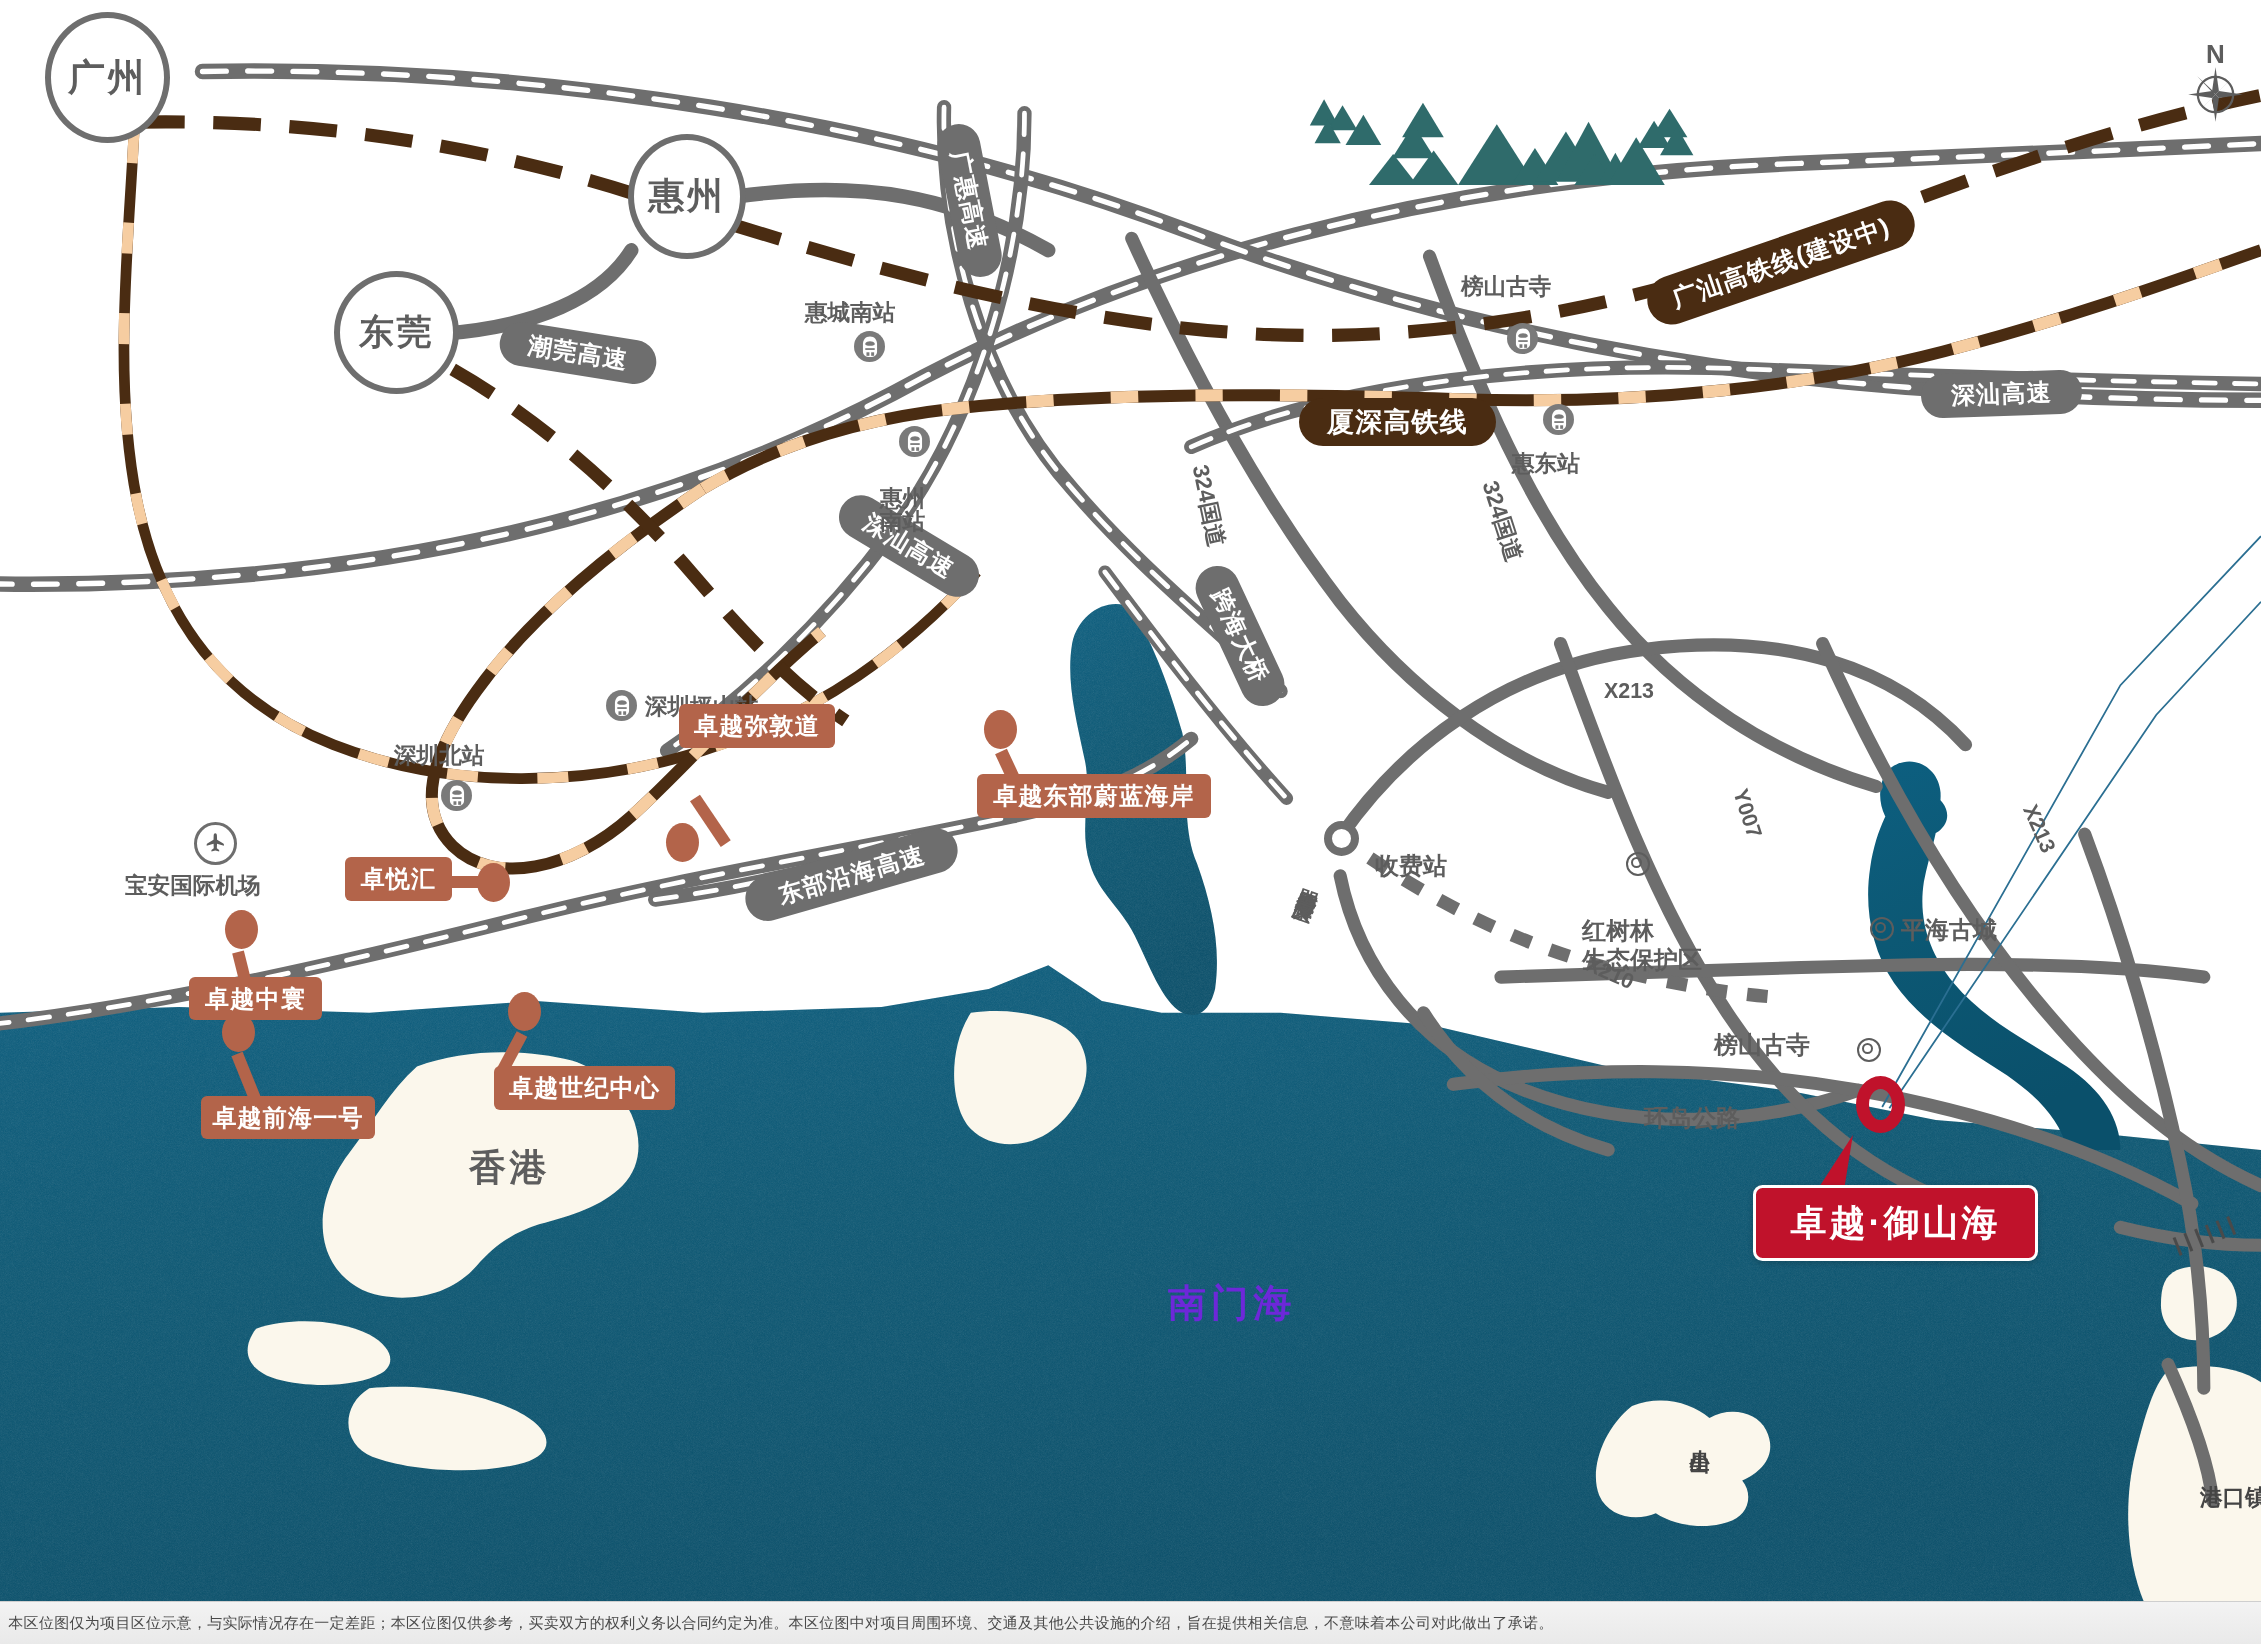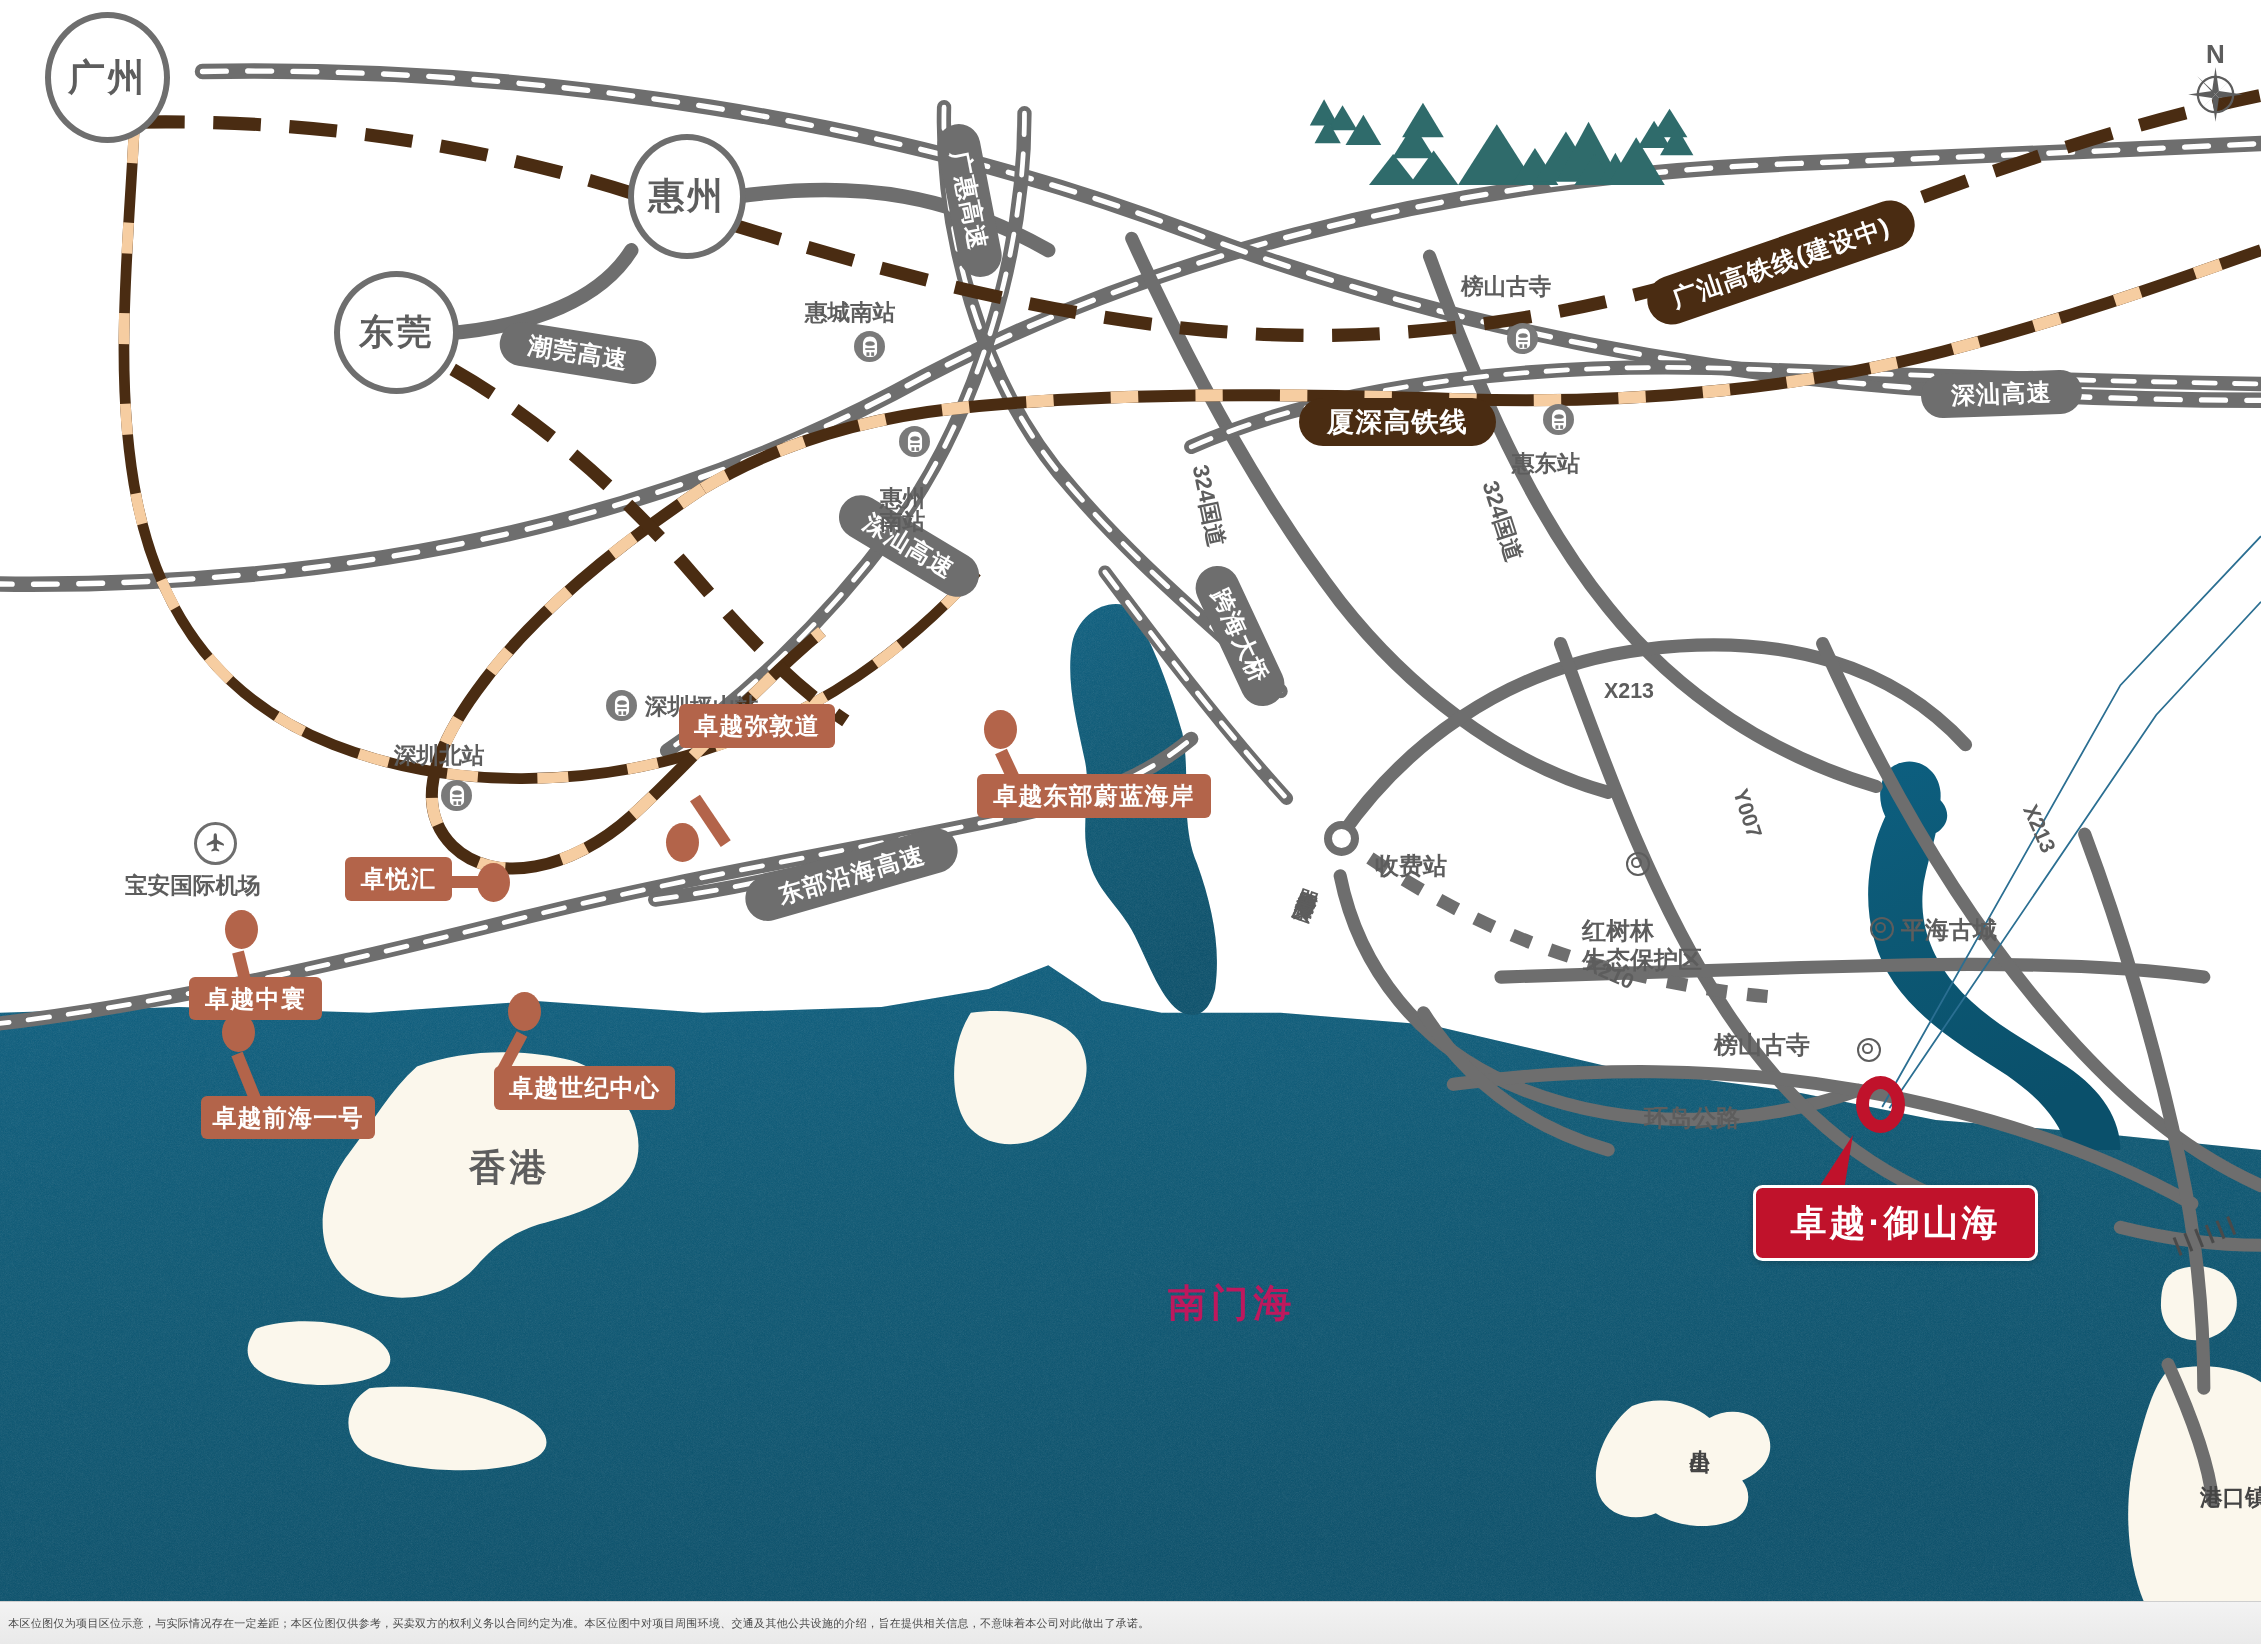--- a/index.html
+++ b/index.html
@@ -47,21 +47,21 @@
 
   
   .maplabel{
     position:absolute;
     color:#5d5d5d;
     font-weight:700;
     white-space:nowrap;
     z-index:46;
   }
   .maplabel.vertical{writing-mode:vertical-rl;text-orientation:upright;letter-spacing:1.8px;}
-  .maplabel.white{color:#be185d;}
+  .maplabel.white{color:#6d28d9;}
 
   
   .station{
     position:absolute;
     width:31px;height:31px;border-radius:50%;
     background:#7a7a7a;
     z-index:47;
     display:flex;align-items:center;justify-content:center;
   }
   .station svg{width:20px;height:24px;}
@@ -146,21 +146,21 @@
   
   .disclaimer{
     position:absolute;left:0;bottom:0;
     width:2261px;height:43px;
     background:linear-gradient(#f3f3f3,#e9e9e9);
     border-top:1.8px solid #cfcfcf;
     display:flex;align-items:center;
     z-index:90;
   }
   .disclaimer span{
-    color:#4a4a4a;font-size:11px;padding-left:8.3px;
+    color:#4a4a4a;font-size:15px;padding-left:8.3px;
     letter-spacing:0.3px;white-space:nowrap;
   }
 </style>
 </head>
 <body>
 
 <div id="map">
 
   <svg class="sea-svg" viewBox="0 0 3796 2761" preserveAspectRatio="none">
     <defs>

